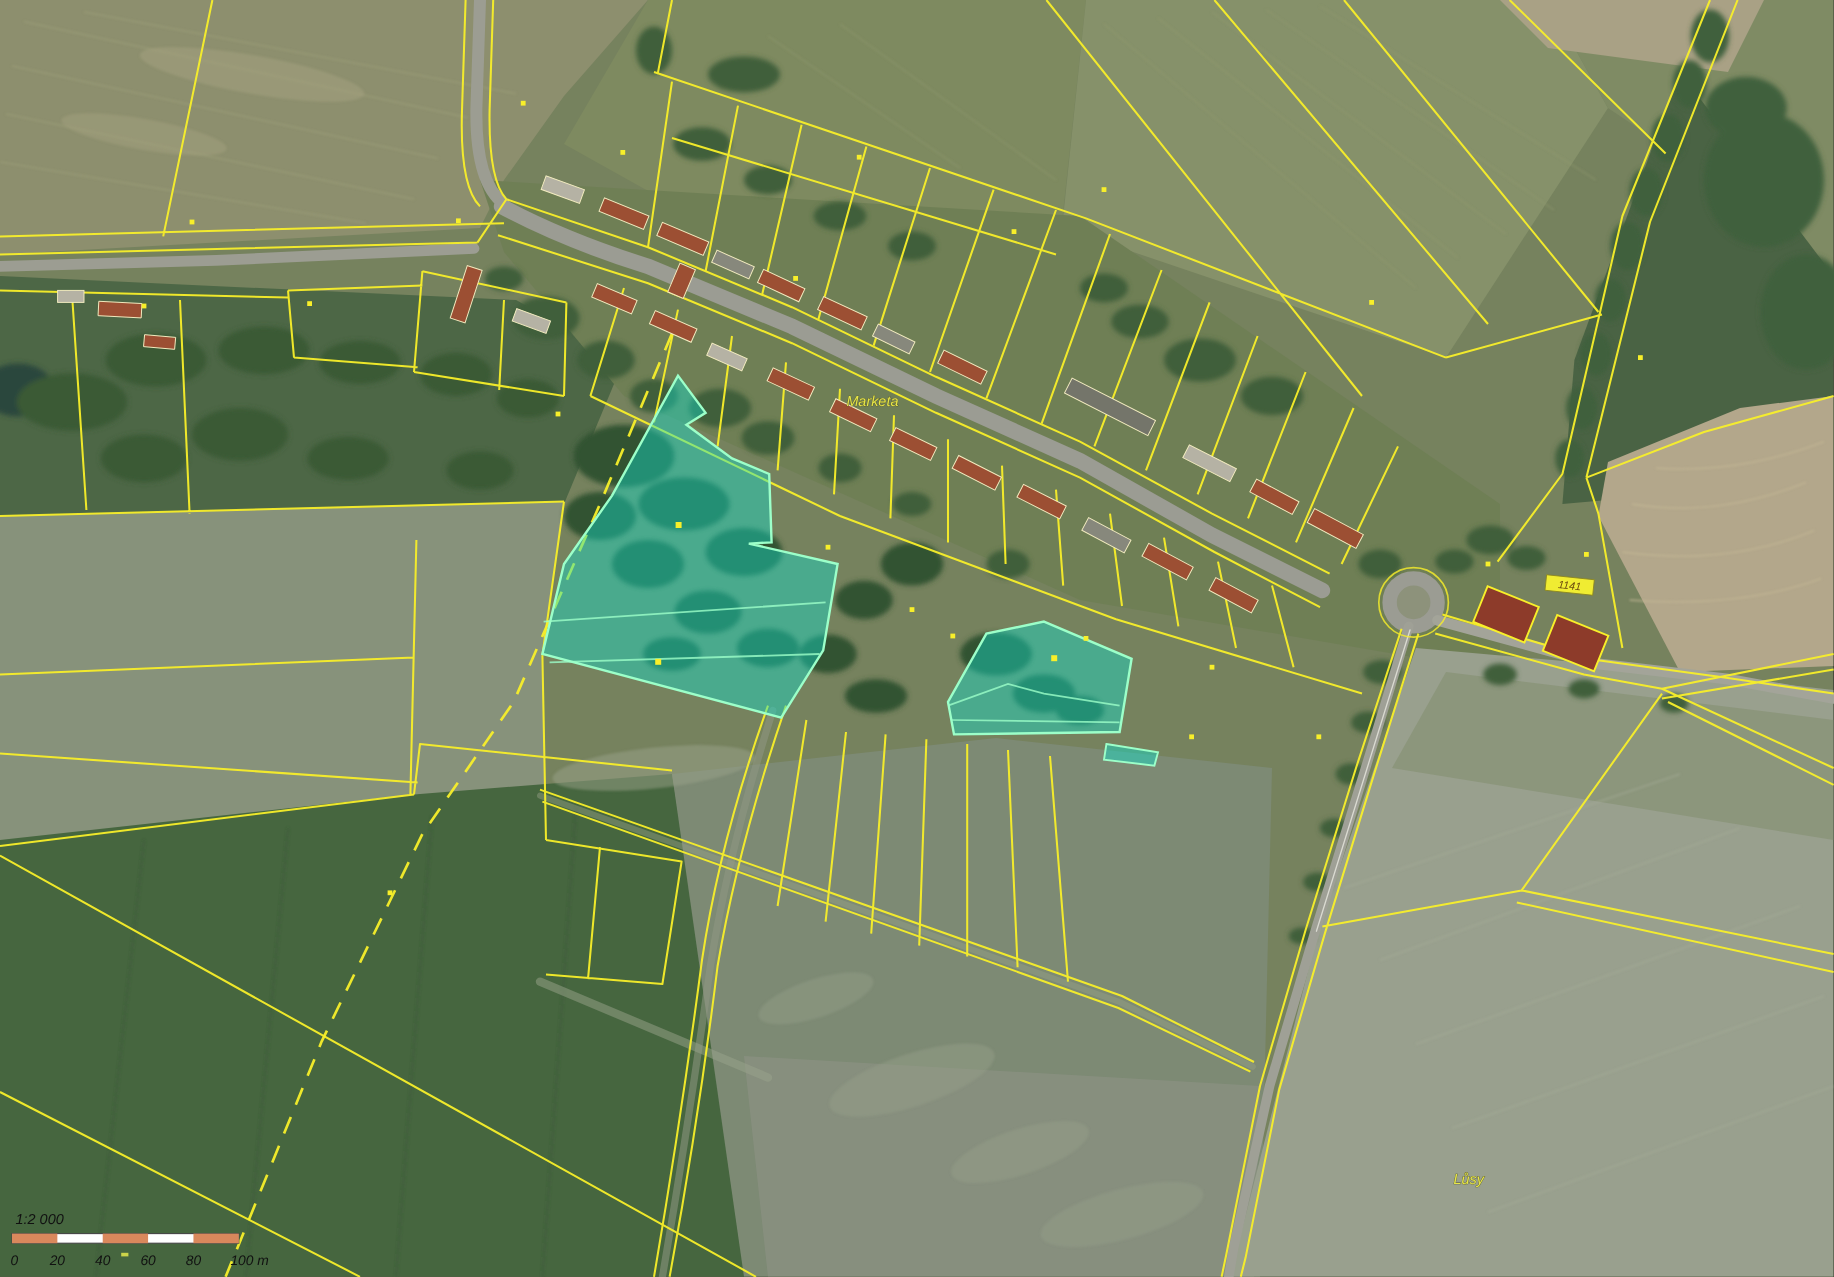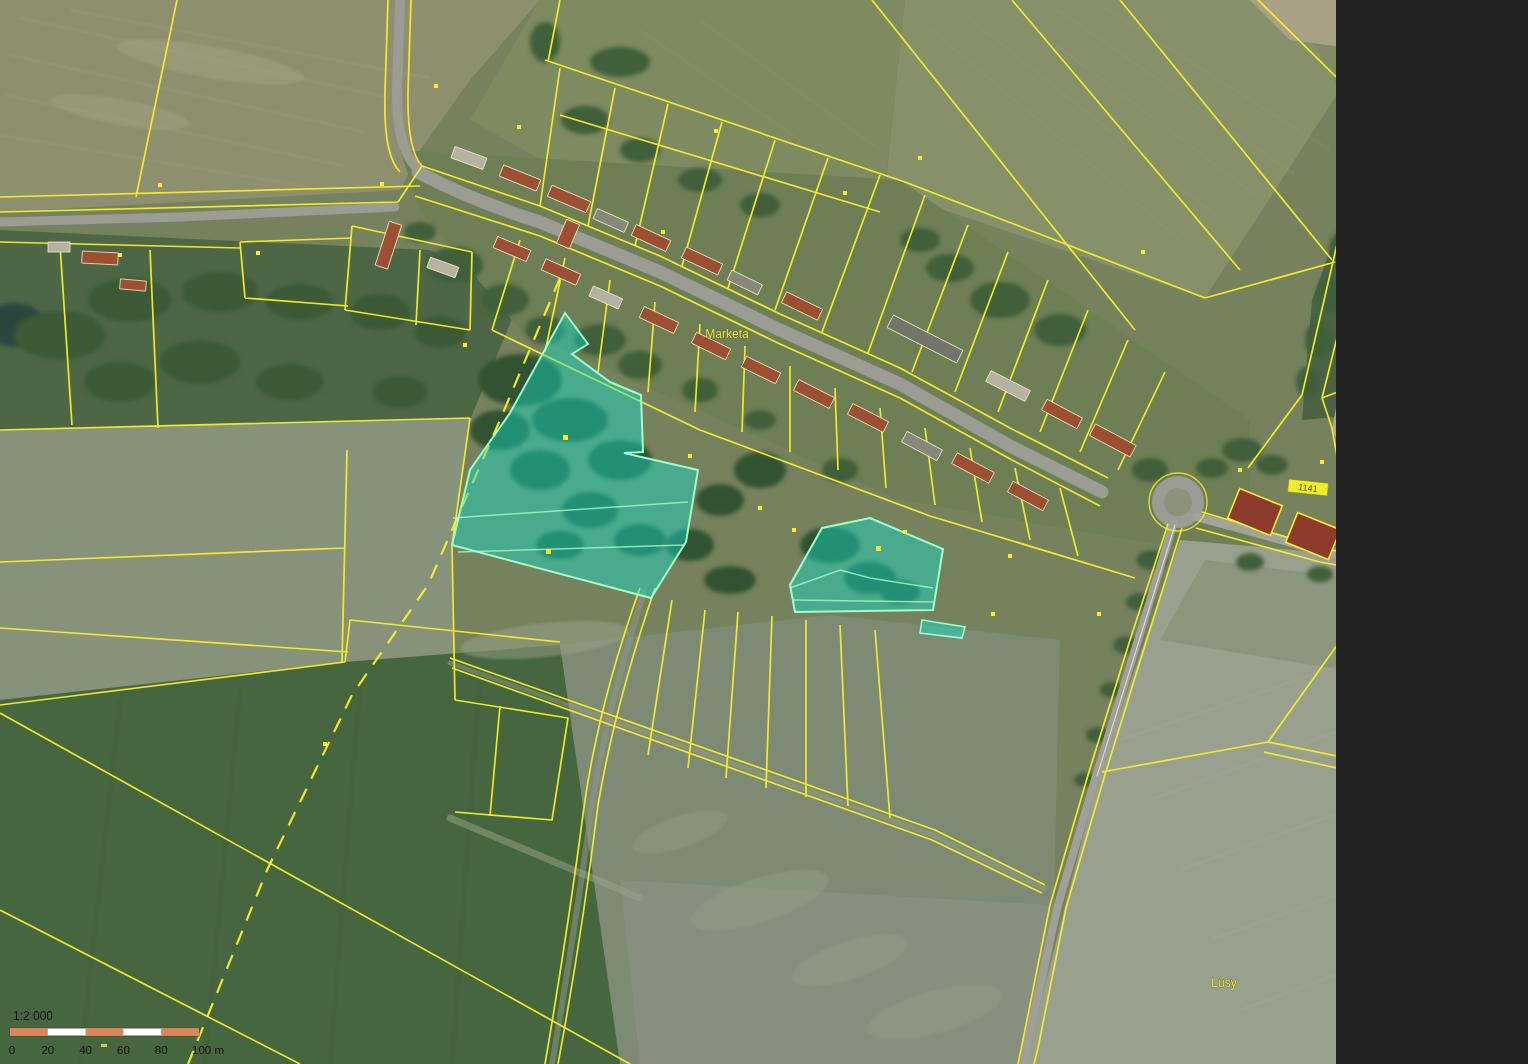--- a/index.html
+++ b/index.html
@@ -1,21 +1,22 @@
 <!DOCTYPE html>
 <html><head>
 <meta charset="utf-8">
 <style>
   html,body{margin:0;padding:0;background:#222;}
   .map-viewport{
     position:relative;
-    width:1336px;height:1064px;
+    width:1528px;height:1064px;
     overflow:hidden;
     font-family:"Liberation Sans", sans-serif;
     cursor:crosshair;
+    font-style:italic;
   }
   .map-viewport svg{position:absolute;left:0;top:0;display:block;}
   text{font-family:"Liberation Sans", sans-serif;}
   .place-label{fill:#e6e648;font-size:12px;paint-order:stroke;stroke:#55552a;stroke-width:.6px;}
   .scale-text{fill:#111;font-size:12px;}
   .tick-text{fill:#111;font-size:11.5px;}
 </style>
 </head>
 <body>
 

